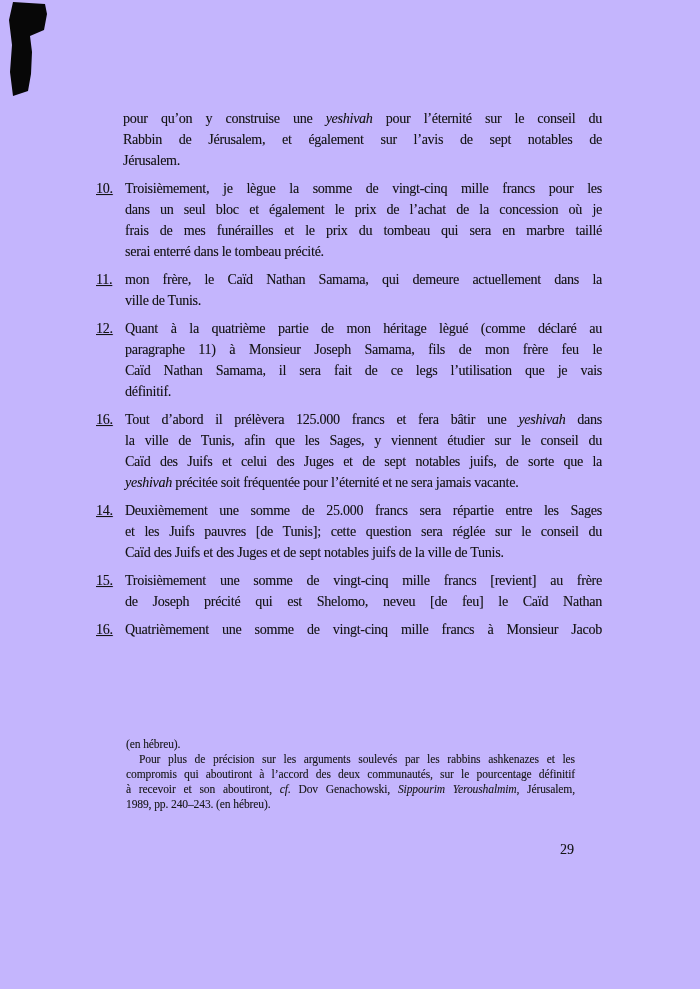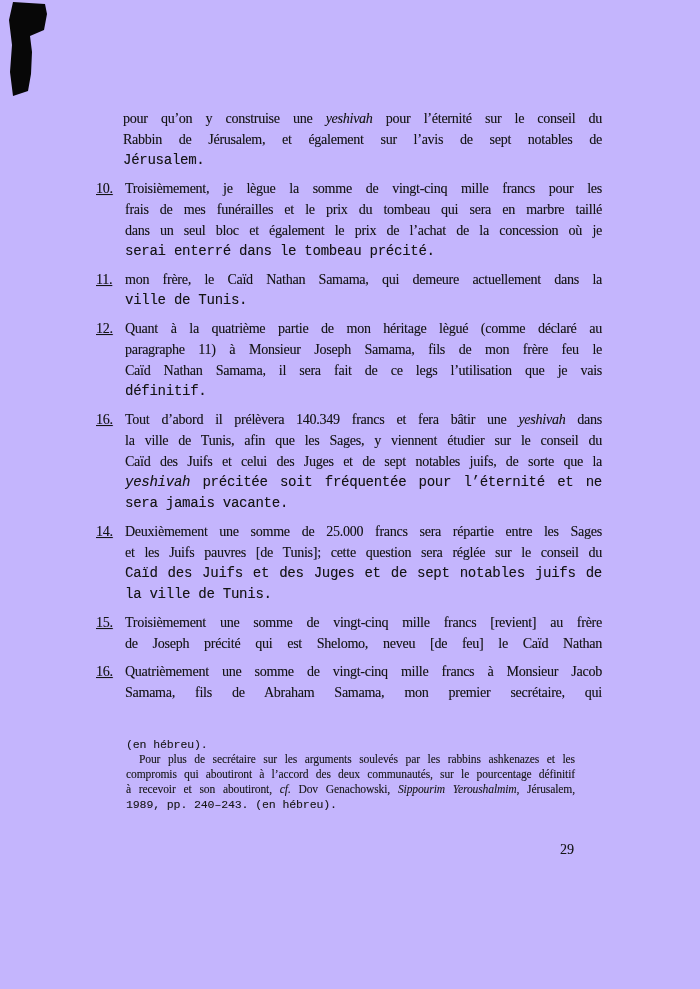--- a/index.html
+++ b/index.html
@@ -16,21 +16,21 @@
   .main {
     position:absolute; left:96px; top:108px; width:506px;
     font-size:14px; line-height:21px; letter-spacing:-0.25px;
     text-shadow:0.2px 0.2px 0 rgba(20,20,20,0.35);
   }
   .para { display:flex; margin:0 0 7px 0; }
   .para .num { flex:0 0 29px; width:29px;text-decoration:underline; }
   .para.nonum .txt { margin-left:27px; }
   .para .txt { flex:1 1 auto; min-width:0; }
   .ln { text-align:justify; text-align-last:justify; }
-  .ln.last { text-align-last:left;font-family:Liberation Mono, monospace; }
+  .ln.last { text-align-last:left; }
   .ln i { font-style:italic; }
   .footnotes {
     position:absolute; left:126px; top:737px; width:449px;
     font-size:11.5px; line-height:15px; letter-spacing:-0.1px;
     color:#181818;
     text-shadow:0.15px 0.15px 0 rgba(20,20,20,0.3);
   }
   .fn-para.indent .ln:first-child { text-indent:13px; }
   .pageno {
     position:absolute; top:842px; right:126px;
@@ -52,22 +52,22 @@
         <div class="txt">
           <div class="ln"><span>pour qu’on y construise une </span><i>yeshivah</i><span> pour l’éternité sur le conseil du</span></div>
           <div class="ln"><span>Rabbin de Jérusalem, et également sur l’avis de sept notables de</span></div>
           <div class="ln last"><span>Jérusalem.</span></div>
         </div>
       </div>
       <div class="para">
         <div class="num">10.</div>
         <div class="txt">
           <div class="ln"><span>Troisièmement, je lègue la somme de vingt-cinq mille francs pour les</span></div>
+          <div class="ln"><span>dans un seul bloc et également le prix de l’achat de la concession où je</span></div>
           <div class="ln"><span>frais de mes funérailles et le prix du tombeau qui sera en marbre taillé</span></div>
-          <div class="ln"><span>dans un seul bloc et également le prix de l’achat de la concession où je</span></div>
           <div class="ln last"><span>serai enterré dans le tombeau précité.</span></div>
         </div>
       </div>
       <div class="para">
         <div class="num">11.</div>
         <div class="txt">
           <div class="ln"><span>mon frère, le Caïd Nathan Samama, qui demeure actuellement dans la</span></div>
           <div class="ln last"><span>ville de Tunis.</span></div>
         </div>
       </div>
@@ -76,21 +76,21 @@
         <div class="txt">
           <div class="ln"><span>Quant à la quatrième partie de mon héritage lègué (comme déclaré au</span></div>
           <div class="ln"><span>paragraphe 11) à Monsieur Joseph Samama, fils de mon frère feu le</span></div>
           <div class="ln"><span>Caïd Nathan Samama, il sera fait de ce legs l’utilisation que je vais</span></div>
           <div class="ln last"><span>définitif.</span></div>
         </div>
       </div>
       <div class="para">
         <div class="num">16.</div>
         <div class="txt">
-          <div class="ln"><span>Tout d’abord il prélèvera 140.349 francs et fera bâtir une </span><i>yeshivah</i><span> dans</span></div>
+          <div class="ln"><span>Tout d’abord il prélèvera 125.000 francs et fera bâtir une </span><i>yeshivah</i><span> dans</span></div>
           <div class="ln"><span>la ville de Tunis, afin que les Sages, y viennent étudier sur le conseil du</span></div>
           <div class="ln"><span>Caïd des Juifs et celui des Juges et de sept notables juifs, de sorte que la</span></div>
           <div class="ln last"><i>yeshivah</i><span> précitée soit fréquentée pour l’éternité et ne sera jamais vacante.</span></div>
         </div>
       </div>
       <div class="para">
         <div class="num">14.</div>
         <div class="txt">
           <div class="ln"><span>Deuxièmement une somme de 25.000 francs sera répartie entre les Sages</span></div>
           <div class="ln"><span>et les Juifs pauvres [de Tunis]; cette question sera réglée sur le conseil du</span></div>
@@ -101,31 +101,30 @@
         <div class="num">15.</div>
         <div class="txt">
           <div class="ln"><span>Troisièmement une somme de vingt-cinq mille francs [revient] au frère</span></div>
           <div class="ln"><span>de Joseph précité qui est Shelomo, neveu [de feu] le Caïd Nathan</span></div>
         </div>
       </div>
       <div class="para">
         <div class="num">16.</div>
         <div class="txt">
           <div class="ln"><span>Quatrièmement une somme de vingt-cinq mille francs à Monsieur Jacob</span></div>
-          <div class="ln"><span>Samama, fils de Abraham Samama, mon premier secrétaire, qui</span></div>
         </div>
       </div>
     </div>
 
   <div class="footnotes">
       <div class="fn-para">
         <div class="ln last"><span>(en hébreu).</span></div>
       </div>
       <div class="fn-para indent">
-        <div class="ln"><span>Pour plus de secrétaire sur les arguments soulevés par les rabbins ashkenazes et les</span></div>
+        <div class="ln"><span>Pour plus de précision sur les arguments soulevés par les rabbins ashkenazes et les</span></div>
         <div class="ln"><span>compromis qui aboutiront à l’accord des deux communautés, sur le pourcentage définitif</span></div>
         <div class="ln"><span>à recevoir et son aboutiront, </span><i>cf.</i><span> Dov Genachowski, </span><i>Sippourim Yeroushalmim</i><span>, Jérusalem,</span></div>
         <div class="ln last"><span>1989, pp. 240–243. (en hébreu).</span></div>
       </div>
     </div>
 
   <div class="pageno">29</div>
 
 </div>
 

